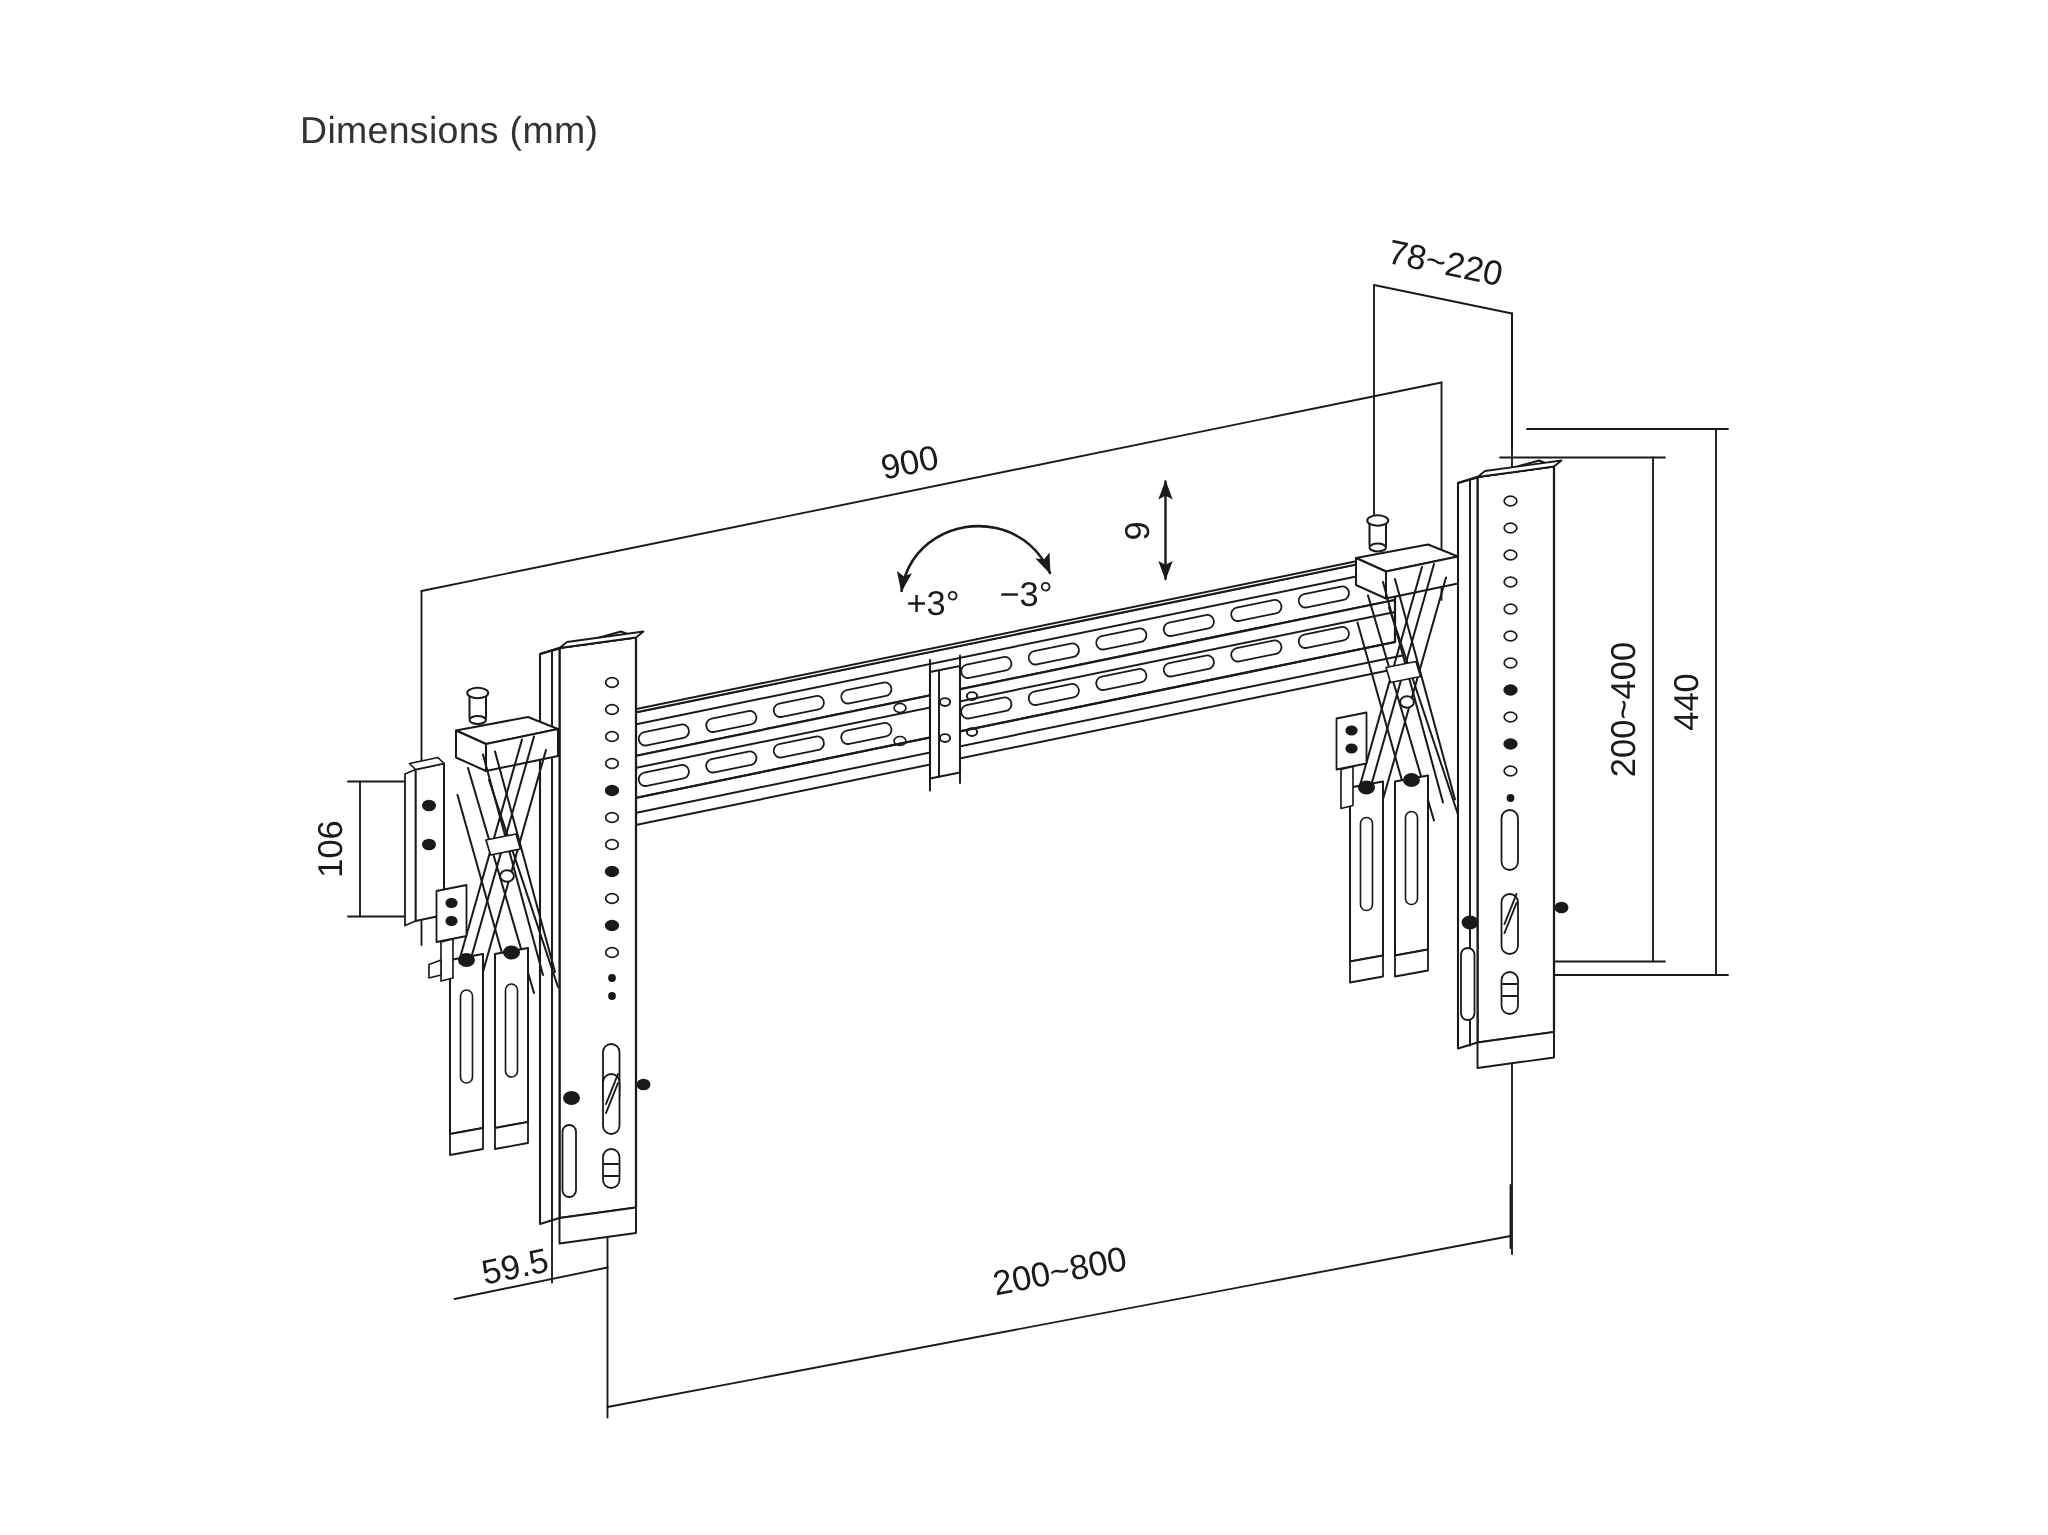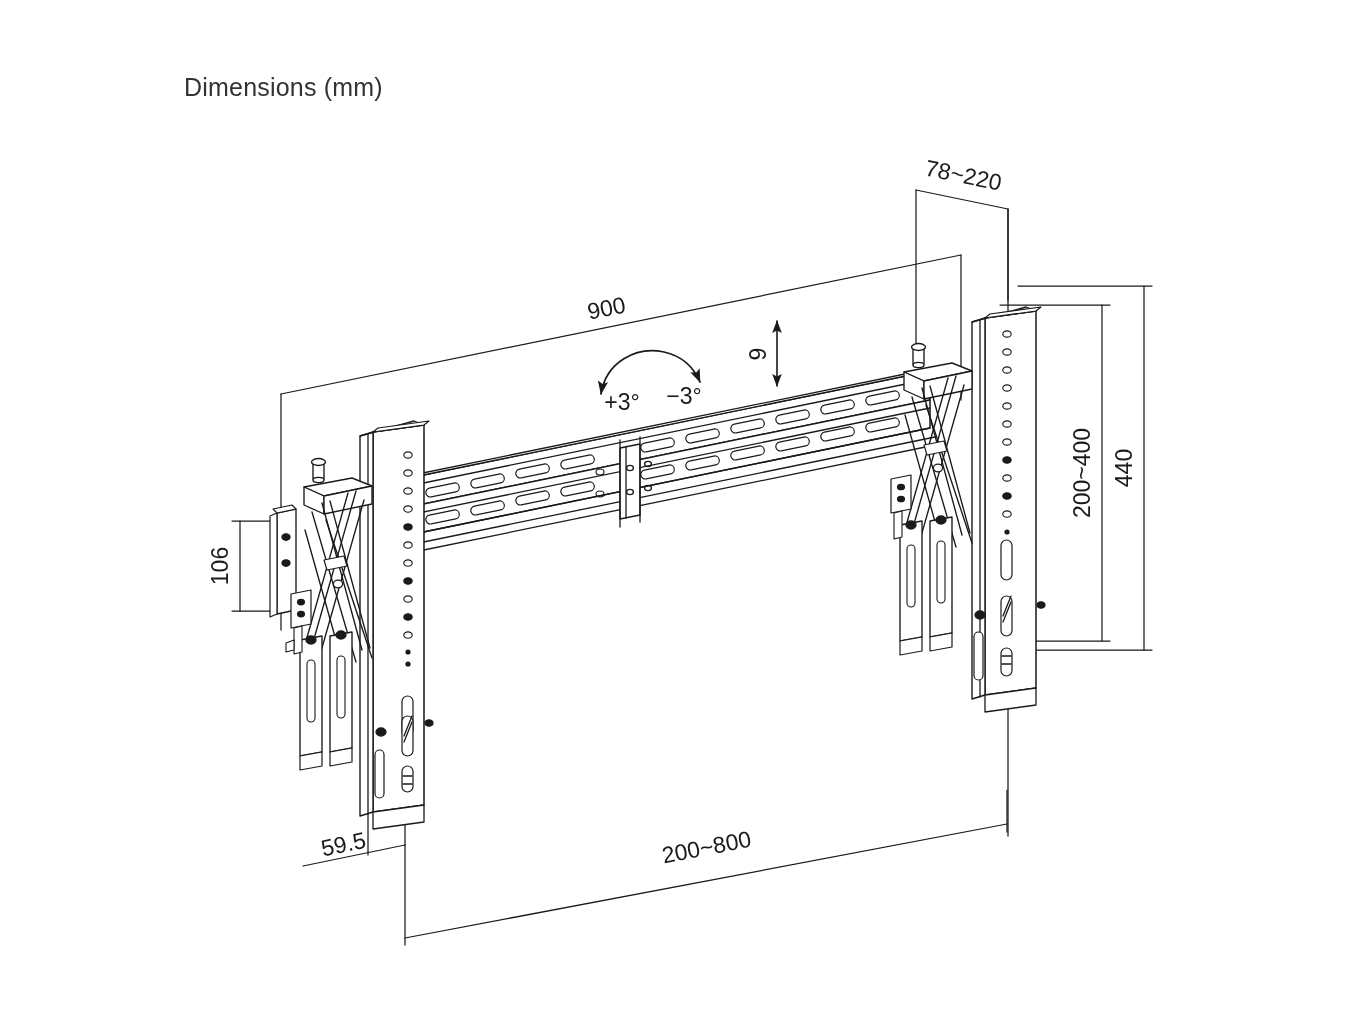--- a/index.html
+++ b/index.html
@@ -17,21 +17,21 @@
   }
   #stage {
     position: absolute;
     left: 0; top: 0;
     width: 1365px;
     height: 1023px;
     background: #ffffff;
   }
   #page-title {
     position: absolute;
-    left: 184px;
+    left: 200px;
     top: 73px;
     font-family: "Liberation Sans", sans-serif;
     font-size: 25px;
     font-weight: 400;
     color: #333333;
     letter-spacing: 0.2px;
     white-space: nowrap;
     text-align: center;
   }
   svg#drawing {

